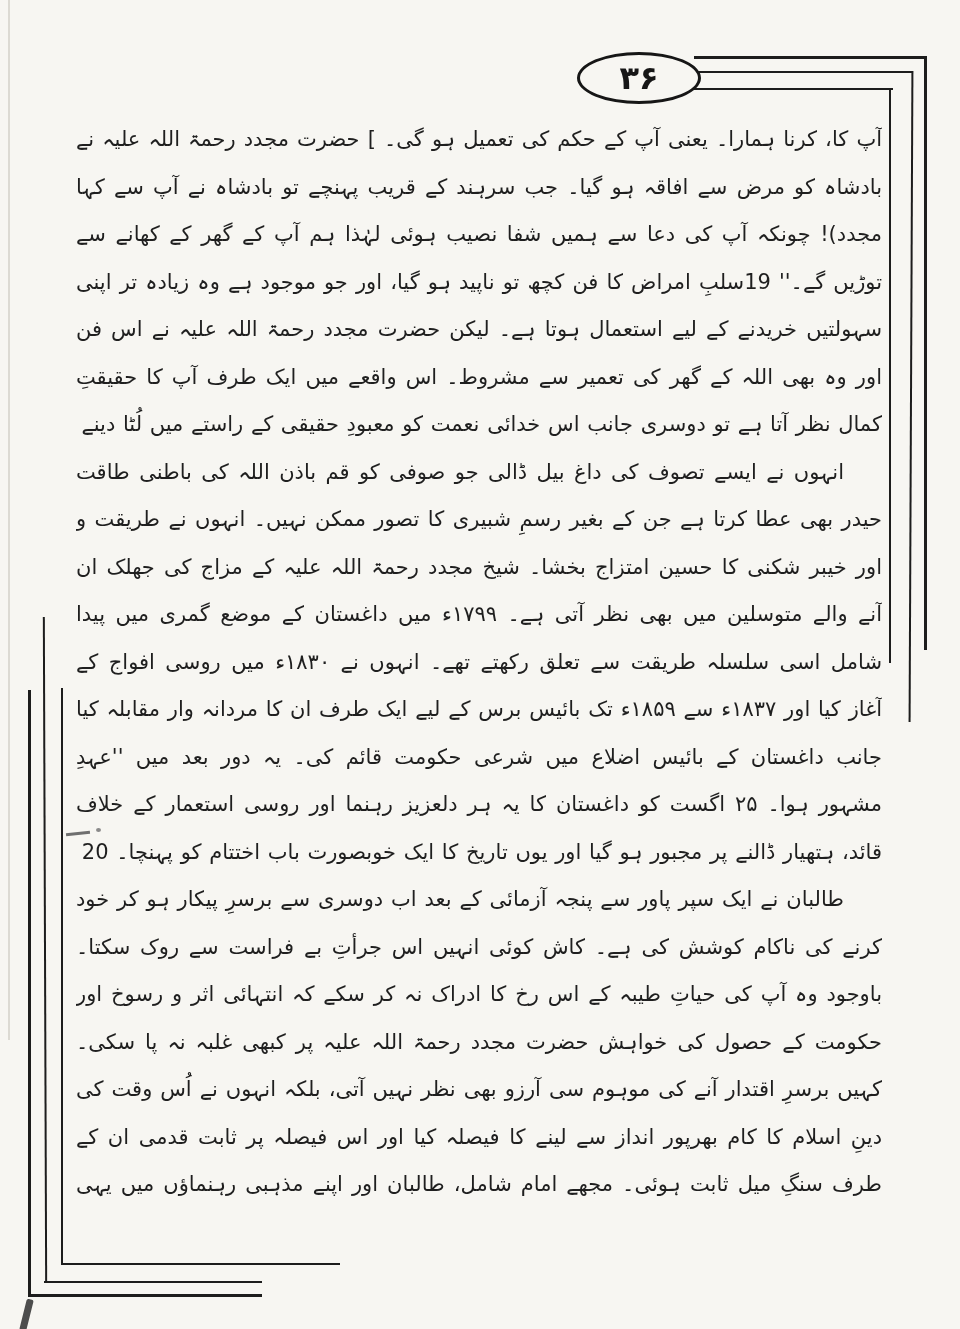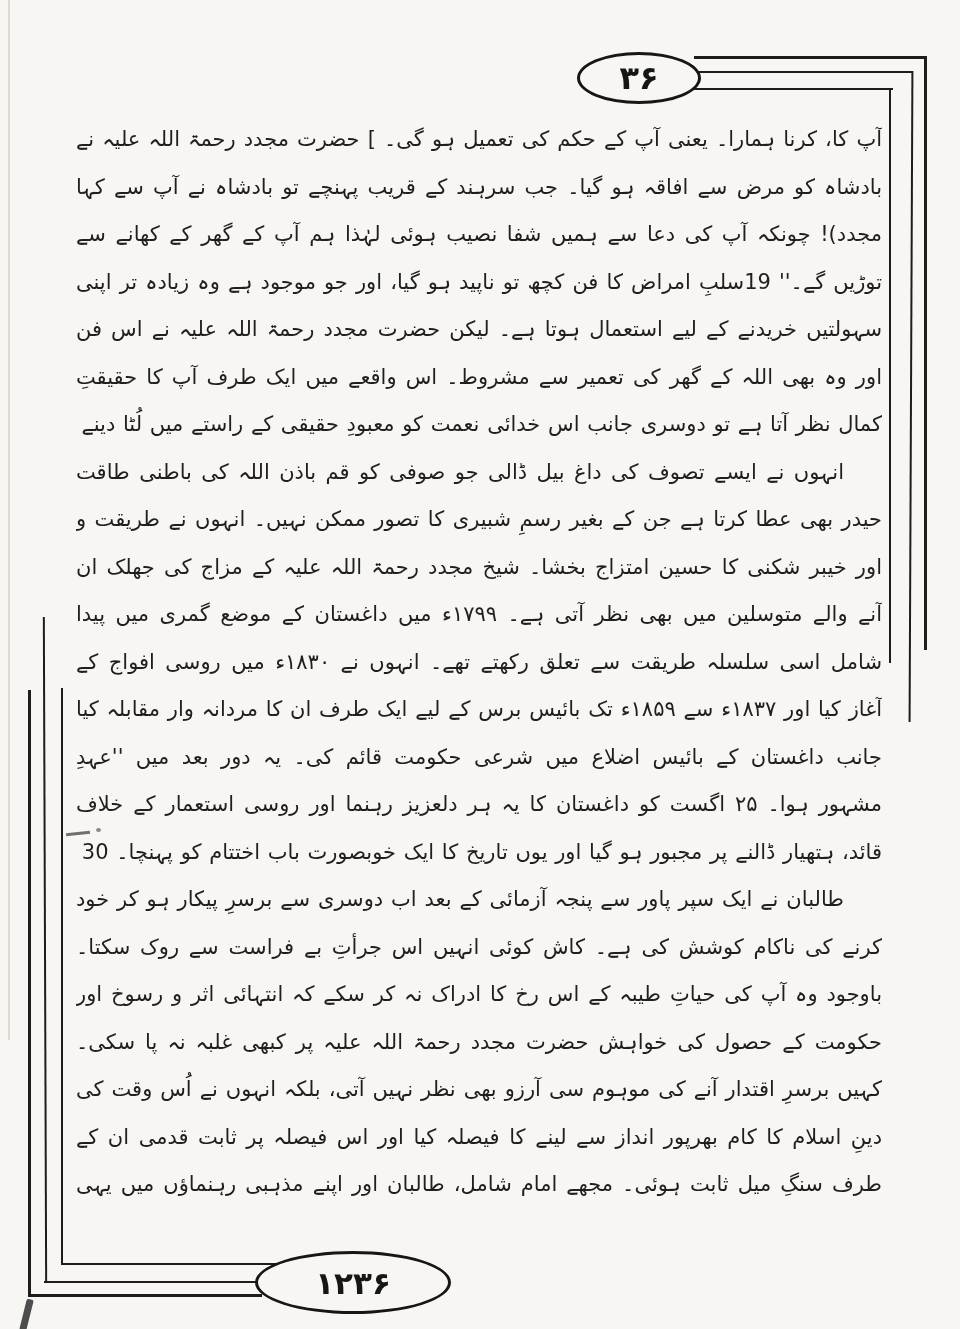--- a/index.html
+++ b/index.html
@@ -70,41 +70,38 @@
   <div class="seg left-outer"></div>
   <div class="seg left-mid"></div>
   <div class="seg left-inner"></div>
   <div class="seg bottom-inner"></div>
   <div class="seg bottom-mid"></div>
   <div class="seg bottom-outer"></div>
 
   <div class="oval oval-top">
     <span>۳۶</span>
   </div>
-  <div class="oval oval-bottom">
-    <span>۱۲۳۶</span>
-  </div>
 
   <div class="text-block" id="text-lines">
       <div class="line">آپ کا، کرنا ہمارا۔ یعنی آپ کے حکم کی تعمیل ہو گی۔ ] حضرت مجدد رحمۃ اللہ علیہ نے دعا فرمائی، اسی رات</div>
       <div class="line">بادشاہ کو مرض سے افاقہ ہو گیا۔ جب سرہند کے قریب پہنچے تو بادشاہ نے آپ سے کہا ''شیخ جیو (یعنی حضرت</div>
       <div class="line">مجدد)! چونکہ آپ کی دعا سے ہمیں شفا نصیب ہوئی لہٰذا ہم آپ کے گھر کے کھانے سے ہی کھانے کا پرہیز</div>
       <div class="line">توڑیں گے۔'' 19سلبِ امراض کا فن کچھ تو ناپید ہو گیا، اور جو موجود ہے وہ زیادہ تر اپنی یا اپنی اولاد کی خاطر</div>
       <div class="line">سہولتیں خریدنے کے لیے استعمال ہوتا ہے۔ لیکن حضرت مجدد رحمۃ اللہ علیہ نے اس فن کو کیسے استعمال فرمایا</div>
       <div class="line">اور وہ بھی اللہ کے گھر کی تعمیر سے مشروط۔ اس واقعے میں ایک طرف آپ کا حقیقتِ عیسوی کے استعمال پر</div>
       <div class="line para-end">کمال نظر آتا ہے تو دوسری جانب اس خدائی نعمت کو معبودِ حقیقی کے راستے میں لُٹا دینے میں یکتائی۔</div>
       <div class="line indent">انہوں نے ایسے تصوف کی داغ بیل ڈالی جو صوفی کو قم باذن اللہ کی باطنی طاقت کے ساتھ بازوئے</div>
       <div class="line">حیدر بھی عطا کرتا ہے جن کے بغیر رسمِ شبیری کا تصور ممکن نہیں۔ انہوں نے طریقت و حقیقت کو صدیقی سوز</div>
       <div class="line">اور خیبر شکنی کا حسین امتزاج بخشا۔ شیخ مجدد رحمۃ اللہ علیہ کے مزاج کی جھلک ان کے سلسلہ میں صدیوں بعد</div>
       <div class="line">آنے والے متوسلین میں بھی نظر آتی ہے۔ ۱۷۹۹ء میں داغستان کے موضع گمری میں پیدا ہونے والے امام</div>
       <div class="line">شامل اسی سلسلہ طریقت سے تعلق رکھتے تھے۔ انہوں نے ۱۸۳۰ء میں روسی افواج کے خلاف اپنی جدوجہد کا</div>
       <div class="line">آغاز کیا اور ۱۸۳۷ء سے ۱۸۵۹ء تک بائیس برس کے لیے ایک طرف ان کا مردانہ وار مقابلہ کیا تو دوسری</div>
       <div class="line">جانب داغستان کے بائیس اضلاع میں شرعی حکومت قائم کی۔ یہ دور بعد میں ''عہدِ شریعت'' کے نام سے</div>
       <div class="line">مشہور ہوا۔ ۲۵ اگست کو داغستان کا یہ ہر دلعزیز رہنما اور روسی استعمار کے خلاف مسلح جدوجہد کا کامیاب</div>
-      <div class="line para-end">قائد، ہتھیار ڈالنے پر مجبور ہو گیا اور یوں تاریخ کا ایک خوبصورت باب اختتام کو پہنچا۔ 30</div>
+      <div class="line para-end">قائد، ہتھیار ڈالنے پر مجبور ہو گیا اور یوں تاریخ کا ایک خوبصورت باب اختتام کو پہنچا۔ 20</div>
       <div class="line indent">طالبان نے ایک سپر پاور سے پنجہ آزمائی کے بعد اب دوسری سے برسرِ پیکار ہو کر خود کو مجددی ثابت</div>
       <div class="line">کرنے کی ناکام کوشش کی ہے۔ کاش کوئی انہیں اس جرأتِ بے فراست سے روک سکتا۔ مجددی ہونے کے</div>
       <div class="line">باوجود وہ آپ کی حیاتِ طیبہ کے اس رخ کا ادراک نہ کر سکے کہ انتہائی اثر و رسوخ اور کامیابیوں کے باوجود</div>
       <div class="line">حکومت کے حصول کی خواہش حضرت مجدد رحمۃ اللہ علیہ پر کبھی غلبہ نہ پا سکی۔ اسی لیے ان کی جدوجہد میں</div>
       <div class="line">کہیں برسرِ اقتدار آنے کی موہوم سی آرزو بھی نظر نہیں آتی، بلکہ انہوں نے اُس وقت کی مہیا قیادت سے ہی</div>
       <div class="line">دینِ اسلام کا کام بھرپور انداز سے لینے کا فیصلہ کیا اور اس فیصلہ پر ثابت قدمی ان کے عہدۂ مجددیت کی</div>
       <div class="line">طرف سنگِ میل ثابت ہوئی۔ مجھے امام شامل، طالبان اور اپنے مذہبی رہنماؤں میں یہی سب سے بڑا خلاء</div>
     </div>
 
   <div class="edge-shadow"></div>

